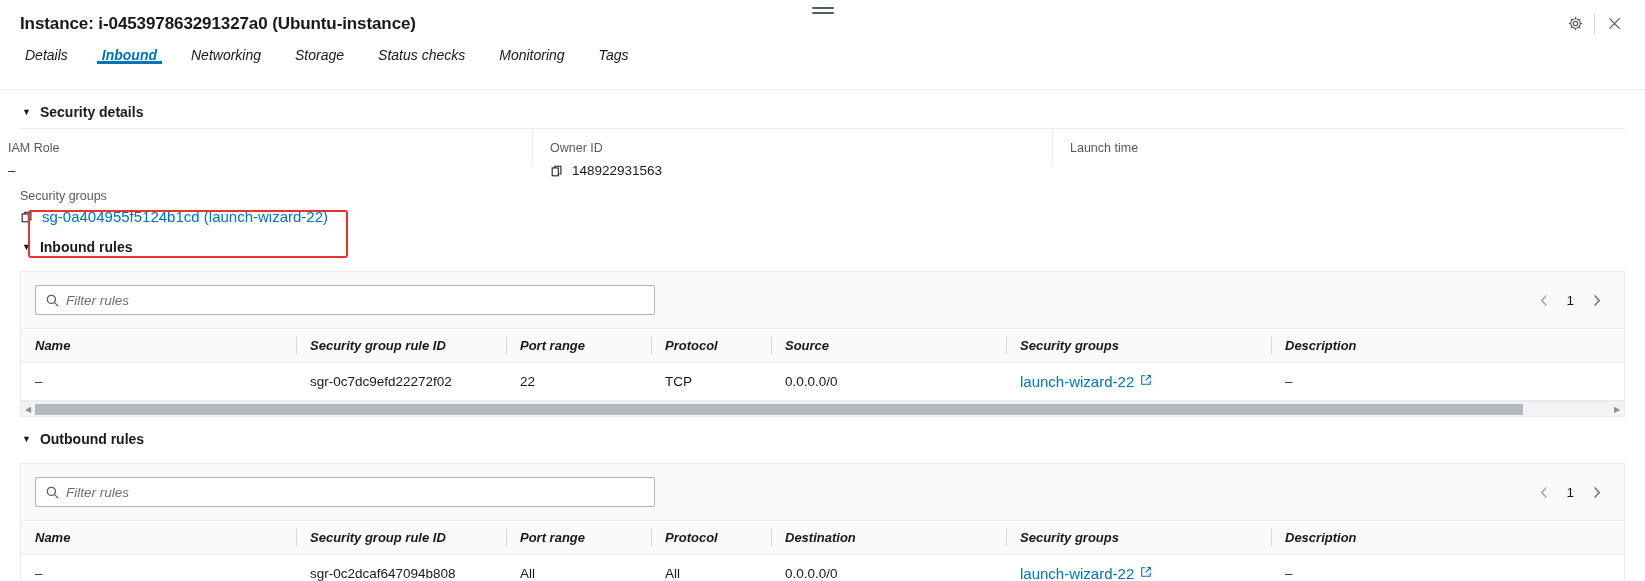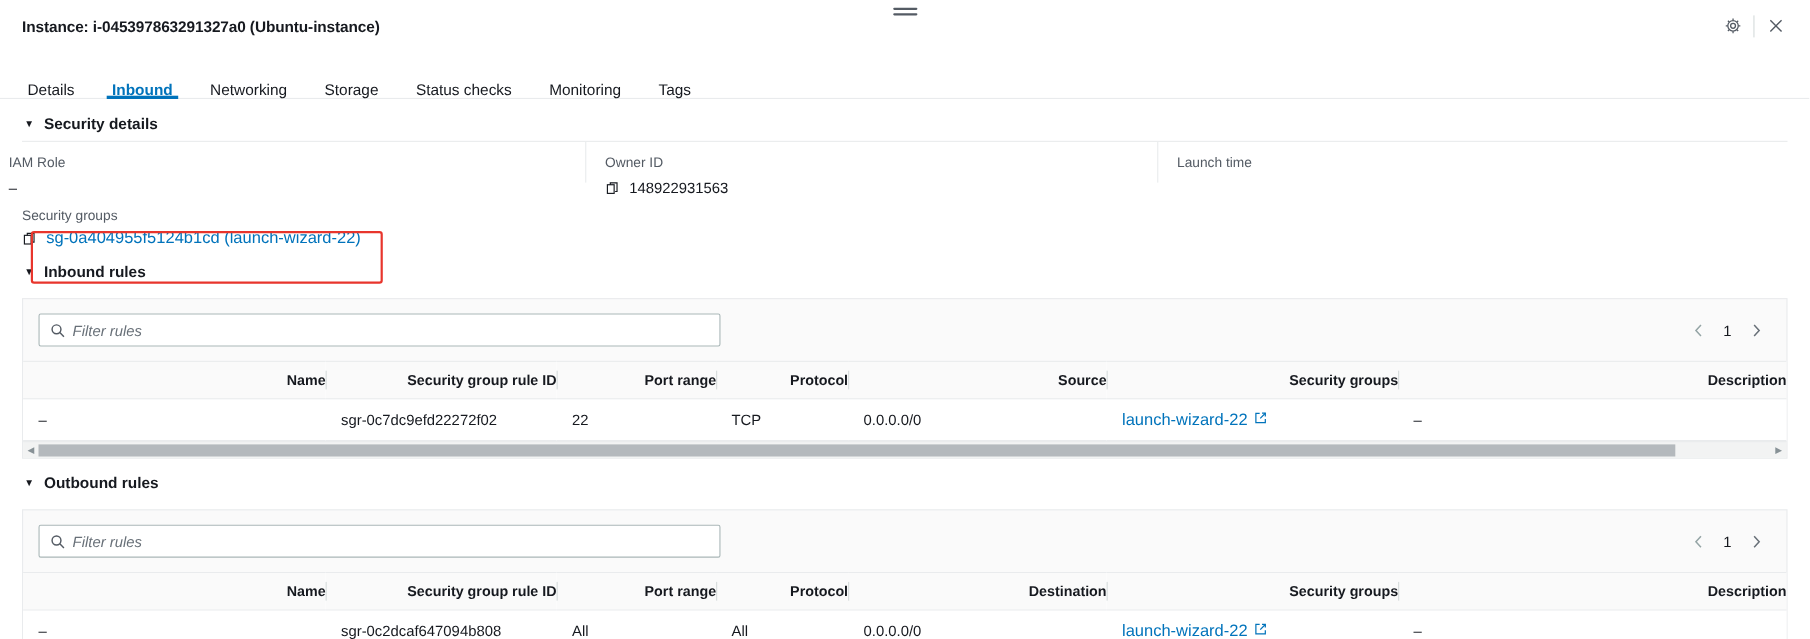--- a/index.html
+++ b/index.html
@@ -16,35 +16,35 @@
   
   .drag-handle {
     position: absolute; top: 4px; left: 50%; transform: translateX(-50%);
     width: 22px; height: 12px; display: flex; flex-direction: column;
     justify-content: center; gap: 3px; cursor: row-resize;
   }
   .drag-handle span { display: block; height: 2px; background: #545b64; border-radius: 1px; }
 
   
   .header { position: relative; height: 47px; padding: 0 20px; display: flex; align-items: center; }
-  .title { font-size: 14px; font-weight: bold; color: #16191f; letter-spacing: -.1px; }
+  .title { font-size: 17px; font-weight: bold; color: #16191f; letter-spacing: -.1px; }
   .header-actions {
     position: absolute; right: 14px; top: 50%; transform: translateY(-50%);
     display: flex; align-items: center; gap: 0;
   }
   .icon-btn {
     width: 34px; height: 30px; display: flex; align-items: center; justify-content: center;
     cursor: pointer; background: none; border: none; padding: 0; color: #545b64;
   }
   .vdiv { width: 1px; height: 20px; background: #d5dbdb; margin: 0 2px; }
 
   
   .tabs {
-    display: flex; align-items: flex-end; height: 43px;
-    border-bottom: 1px solid #e9ebed; padding: 0 8px; background: #fff;
+    display: flex; align-items: flex-start; height: 43px;
+    border-bottom: 1px solid #e9ebed; padding: 0 8px; background: #fff; font-style: italic;
   }
   .tab {
     position: relative; display: flex; align-items: center; padding: 0 17px;
     font-size: 14px; color: #16191f; cursor: pointer; white-space: nowrap;
   }
   .tab + .tab::before {
     content: ""; position: absolute; left: 0; top: 11px; bottom: 11px; width: 1px; background: #d5dbdb;
   }
   .tab.active { color: #0073bb; font-weight: bold; }
   .tab.active::after {
@@ -101,24 +101,24 @@
     color: #16191f; font-style: italic;
   }
   .filter-input::placeholder { color: #687078; font-style: italic; opacity: 1; }
 
   .pager { display: flex; align-items: center; gap: 14px; padding-right: 6px; }
   .pg-btn { cursor: pointer; display: flex; align-items: center; justify-content: center; width: 16px; height: 20px; }
   .pg-num { font-size: 13.5px; color: #16191f; }
 
   table.rules { width: 100%; border-collapse: collapse; background: #fff; table-layout: fixed; }
   table.rules thead th {
-    text-align: right; font-size: 13px; font-weight: bold; color: #16191f;
+    text-align: left; font-size: 13px; font-weight: bold; color: #16191f;
     padding: 9px 0 9px 14px; background: #fafafa;
     border-top: 1px solid #e9ebed; border-bottom: 1px solid #e9ebed;
-    position: relative; white-space: nowrap;
+    position: relative; white-space: nowrap; font-style: italic;
   }
   table.rules thead th + th::before {
     content: ""; position: absolute; left: 0; top: 8px; bottom: 8px; width: 1px; background: #d5dbdb;
   }
   table.rules tbody td {
     font-size: 13.5px; color: #16191f; padding: 10px 0 10px 14px;
     border-bottom: 1px solid #e9ebed; background: #fff; white-space: nowrap;
   }
   .cell-link { display: inline-flex; align-items: center; gap: 6px; }
 

